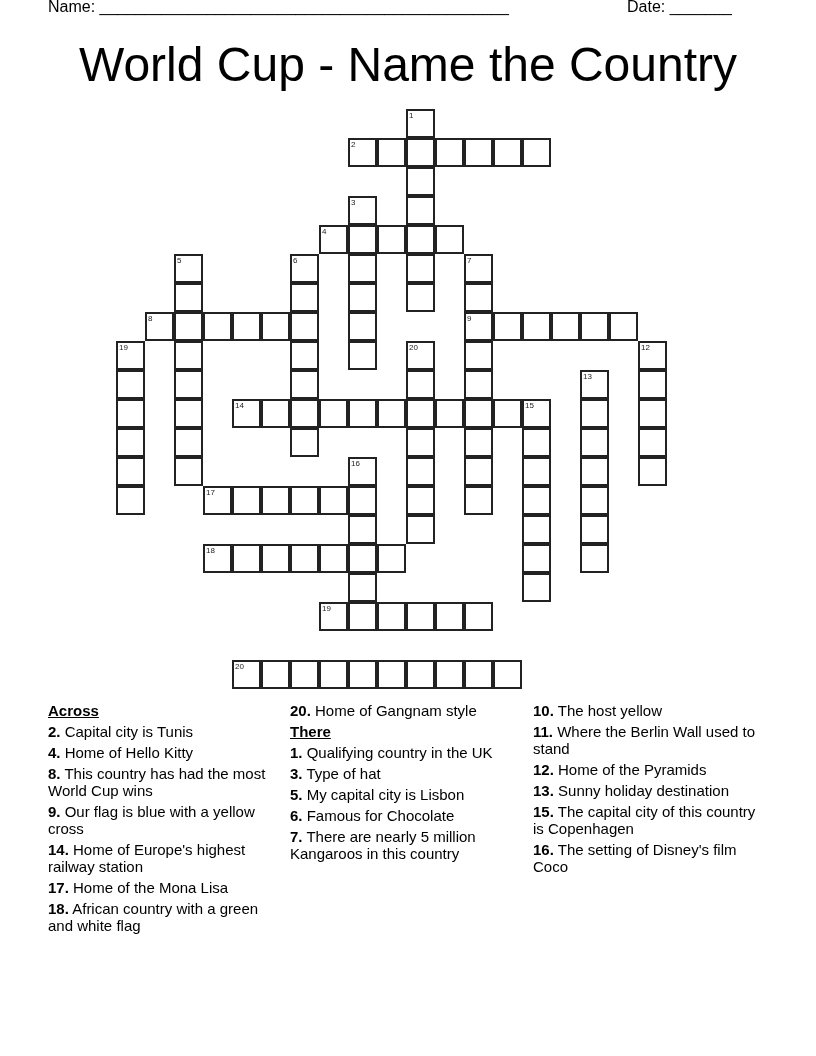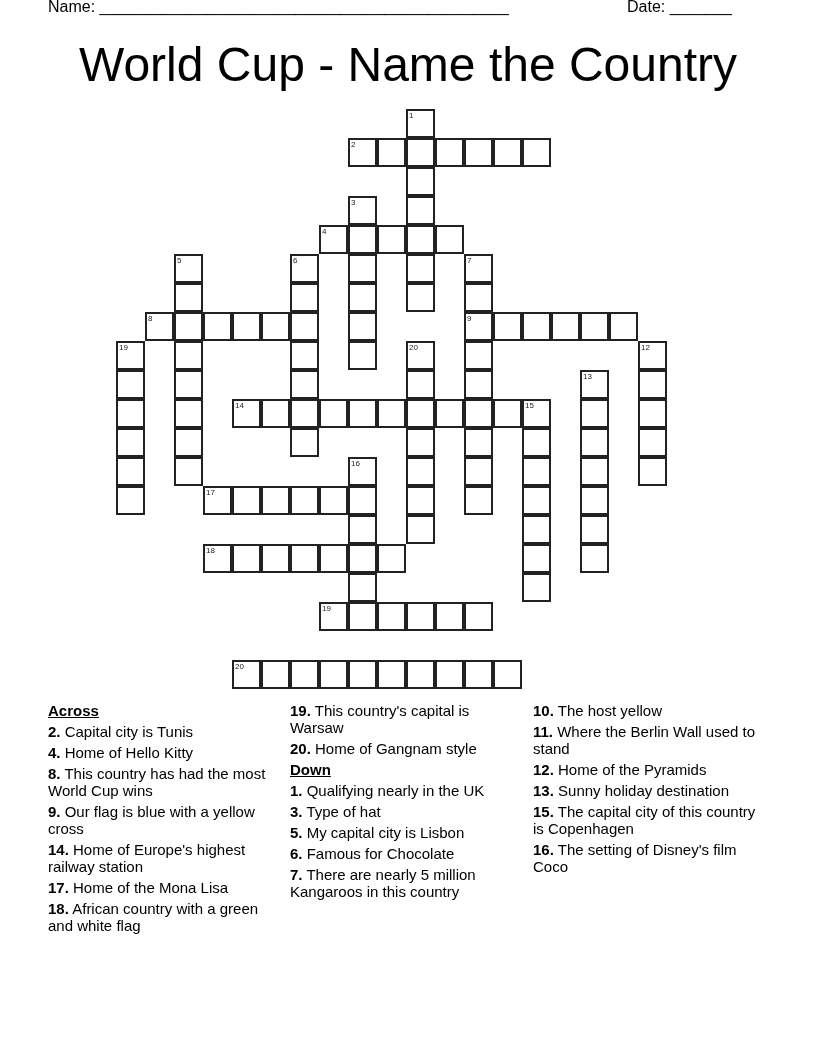--- a/index.html
+++ b/index.html
@@ -199,24 +199,23 @@
   <div class="clue"><b>2.</b> <span>Capital city is Tunis</span></div>
   <div class="clue"><b>4.</b> <span>Home of Hello Kitty</span></div>
   <div class="clue"><b>8.</b> <span>This country has had the most World Cup wins</span></div>
   <div class="clue"><b>9.</b> <span>Our flag is blue with a yellow cross</span></div>
   <div class="clue"><b>14.</b> <span>Home of Europe's highest railway station</span></div>
   <div class="clue"><b>17.</b> <span>Home of the Mona Lisa</span></div>
   <div class="clue"><b>18.</b> <span>African country with a green and white flag</span></div>
 </div>
 
 <div class="clues col2">
-  <div class="clue"><b>19.</b> <span>This country's capital is Warsaw</span></div>
   <div class="clue"><b>20.</b> <span>Home of Gangnam style</span></div>
-  <div class="sec">Down</div>
-  <div class="clue"><b>1.</b> <span>Qualifying nearly in the UK</span></div>
+  <div class="sec">There</div>
+  <div class="clue"><b>1.</b> <span>Qualifying country in the UK</span></div>
   <div class="clue"><b>3.</b> <span>Type of hat</span></div>
   <div class="clue"><b>5.</b> <span>My capital city is Lisbon</span></div>
   <div class="clue"><b>6.</b> <span>Famous for Chocolate</span></div>
   <div class="clue"><b>7.</b> <span>There are nearly 5 million Kangaroos in this country</span></div>
 </div>
 
 <div class="clues col3">
   <div class="clue"><b>10.</b> <span>The host yellow</span></div>
   <div class="clue"><b>11.</b> <span>Where the Berlin Wall used to stand</span></div>
   <div class="clue"><b>12.</b> <span>Home of the Pyramids</span></div>

